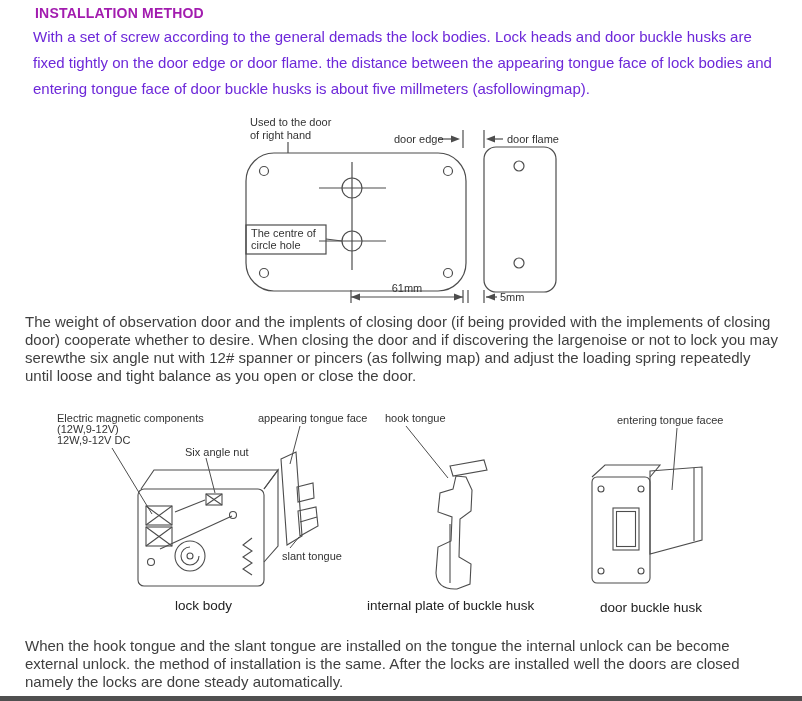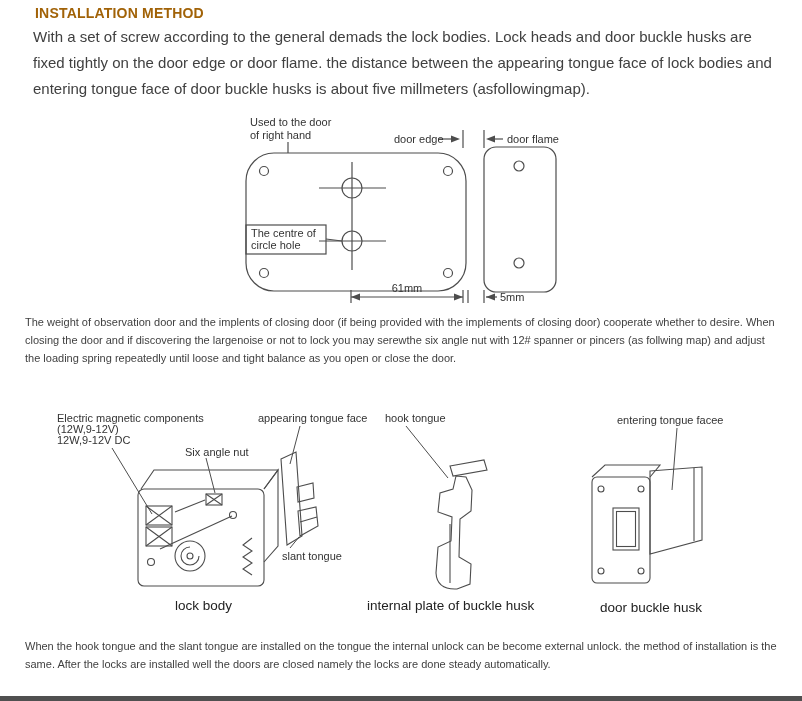--- a/index.html
+++ b/index.html
@@ -3,25 +3,25 @@
 <meta charset="utf-8">
 <style>
   * { margin:0; padding:0; box-sizing:border-box; }
   html,body { background:#ffffff; }
   .page {
     position:relative; width:802px; height:701px; background:#ffffff;
     font-family:"Liberation Sans", sans-serif; color:#3a3a3a; overflow:hidden;
   }
   .title {
     position:absolute; left:35px; top:5px;
-    font-size:14px; font-weight:bold; color:#a16207; letter-spacing:.2px;
+    font-size:14px; font-weight:bold; color:#a21caf; letter-spacing:.2px;
   }
-  .para { position:absolute; color:#404040; }
+  .para { position:absolute; color:#6d28d9; }
   .intro { left:33px; top:24px; width:745px; font-size:15px; line-height:26px; }
-  .small { font-size:11px; line-height:18px; color:#3f3f3f; }
+  .small { font-size:15px; line-height:18px; color:#3f3f3f; }
   .mid { left:25px; top:313px; width:755px; }
   .closing { left:25px; top:637px; width:755px; }
   .diagram { position:absolute; left:0; }
   .d1 { top:110px; width:802px; height:205px; }
   .d2 { top:405px; width:802px; height:238px; }
   .bottom-bar { position:absolute; left:0; top:696px; width:802px; height:5px; background:#505050; }
   svg text { font-family:"Liberation Sans", sans-serif; }
 </style>
 </head>
 <body>

